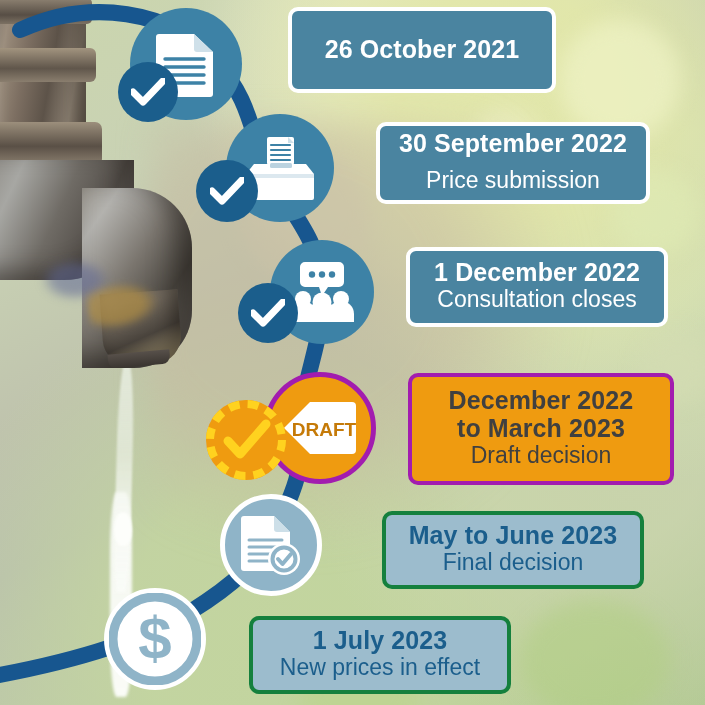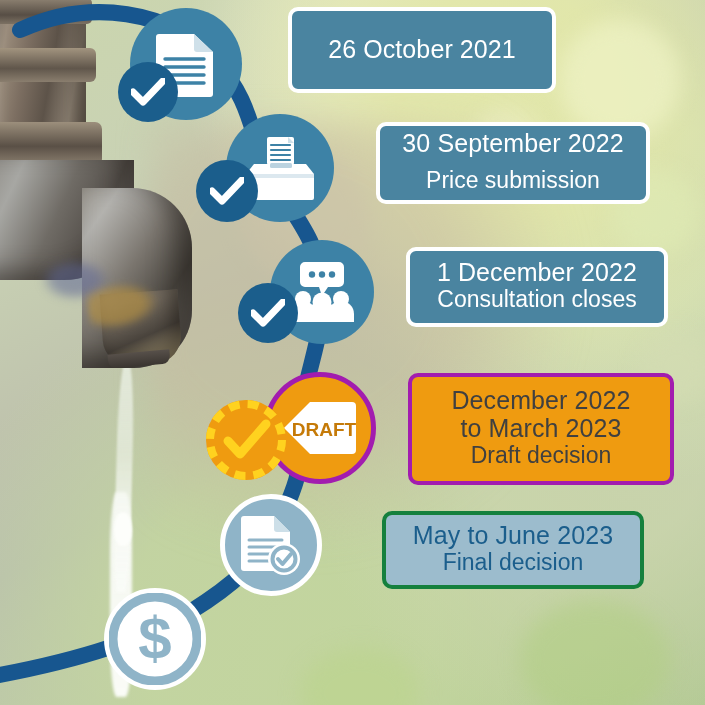--- a/index.html
+++ b/index.html
@@ -135,21 +135,21 @@
   
   .label{
     position:absolute;
     border-radius:10px;
     box-sizing:border-box;
     text-align:center;
     padding:6px 18px 9px;
     display:flex;flex-direction:column;justify-content:center;
   }
   .label .l-date{
-    font-weight:normal;
+    font-weight:bold;
     line-height:1.12;
     letter-spacing:.1px;
   }
   .label .l-desc{
     line-height:1.14;
   }
   .lbl-teal{
     background:#4a84a0;
     border:4px solid #ffffff;
     color:#ffffff;
@@ -331,14 +331,18 @@
   </div>
 
   <div class="node">
     <div class="circ" style="left:104px;top:588px;width:102px;height:102px;background:#ffffff;border:5px solid #ffffff;box-sizing:border-box;">
       <svg width="92" height="92" viewBox="0 0 92 92">
         <circle cx="46" cy="46" r="42" fill="#ffffff" stroke="#8fb4c8" stroke-width="9"></circle>
         <text x="46" y="66" font-family="'Liberation Sans', sans-serif" font-size="60" font-weight="bold" fill="#8fb4c8" text-anchor="middle">$</text>
       </svg>
     </div>
   </div>
+  <div class="label lbl-lightblue" style="left:249px;top:616px;width:262px;height:78px;">
+    <div class="l-date" style="font-size:25px;">1 July 2023</div>
+    <div class="l-desc" style="font-size:23px;">New prices in effect</div>
+  </div>
 
 </div>
 
 </body></html>

